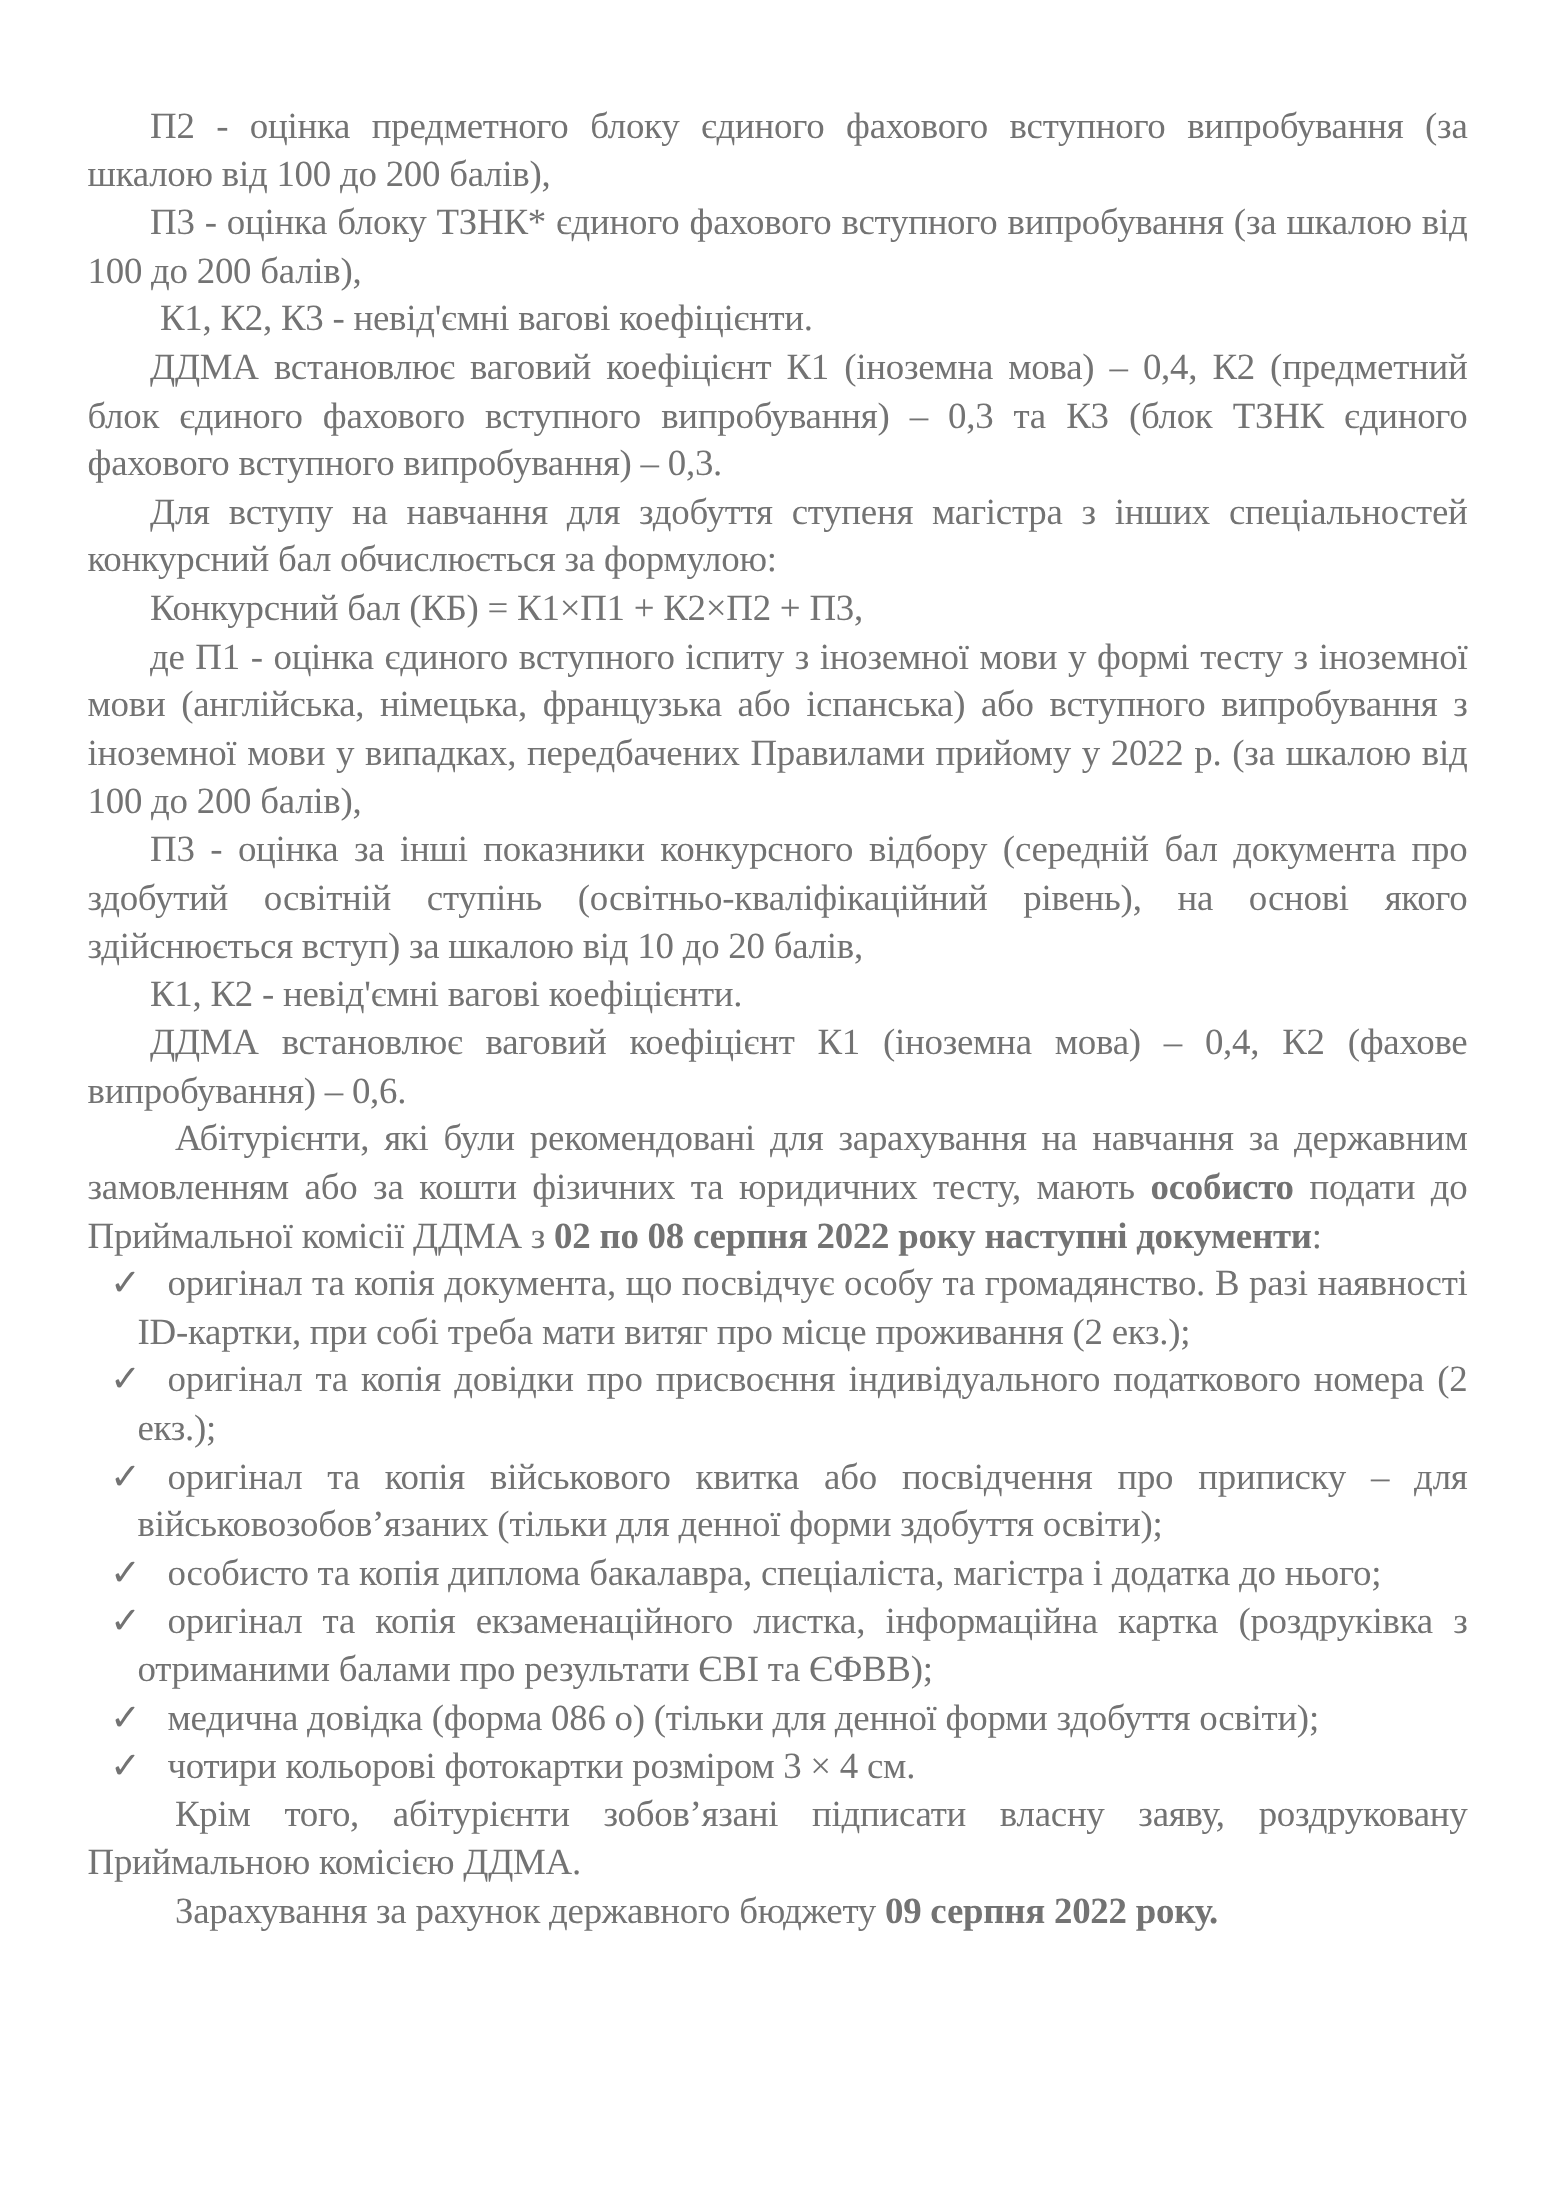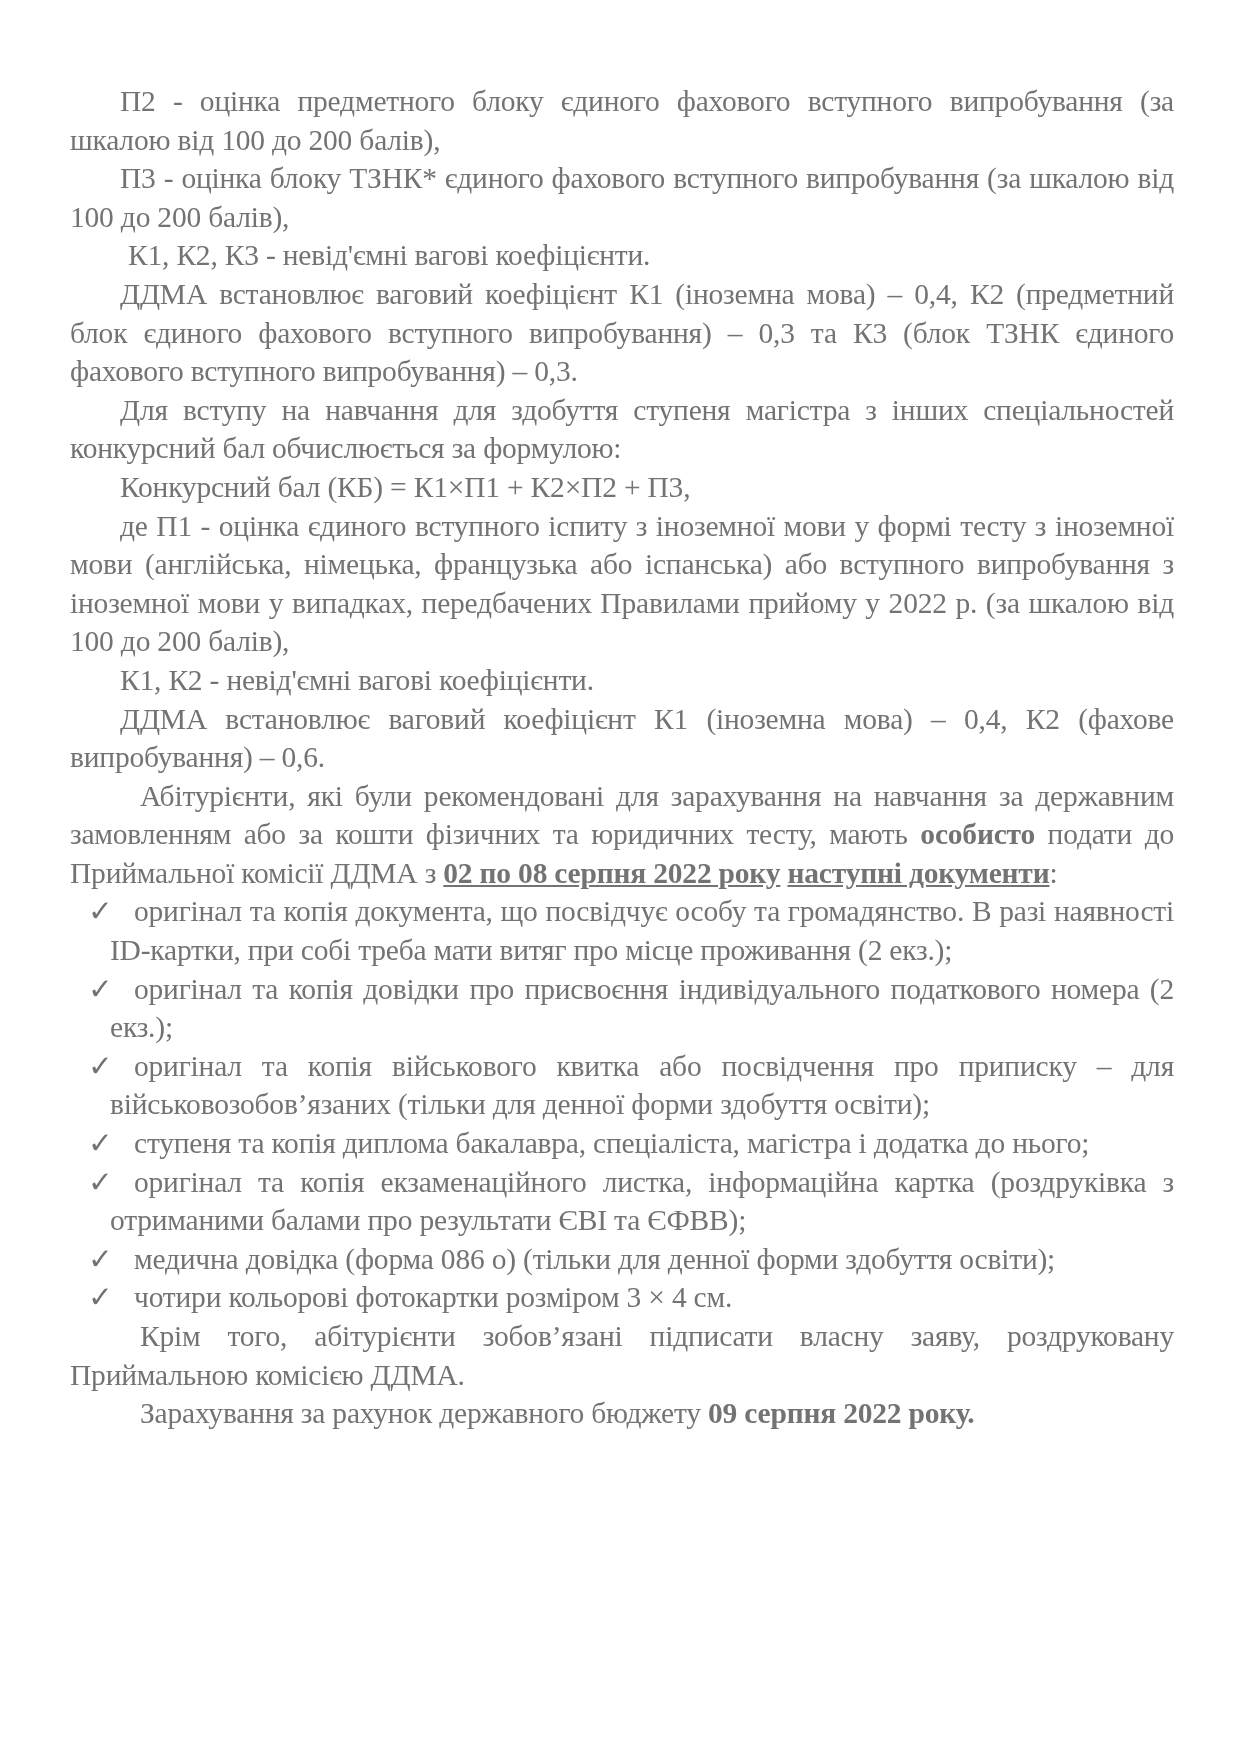--- a/index.html
+++ b/index.html
@@ -6,37 +6,38 @@
     body { width: 1241px; height: 1755px; position: relative; overflow: hidden; }
     .page {
       position: absolute; left: 70px; top: 82px; width: 1104px;
       font-family: "Liberation Serif", serif; font-size: 29.5px; line-height: 38.6px;
       color: #737373; text-align: justify; letter-spacing: -0.2px;
     }
     .p { margin: 0; text-indent: 50px; }
     .p.ind2 { text-indent: 58px; }
     .p.ind3 { text-indent: 70px; }
     .b { font-weight: bold; }
-    .bu { font-weight: bold; text-decoration: underline; }
+    .bu { font-weight: bold; }
     ul.checks { list-style: none; margin: 0; padding: 0; }
     ul.checks li { position: relative; padding-left: 64px; margin: 0; }
     ul.checks li .chk { position: absolute; left: 18px; top: 0; }
     ul.checks li .t { display: block; margin-left: -24px; text-indent: 24px; }
   </style>
 </head>
 <body>
 
 <div class="page">
   <p class="p">П2 - оцінка предметного блоку єдиного фахового вступного випробування (за шкалою від 100 до 200 балів),</p>
   <p class="p">П3 - оцінка блоку ТЗНК* єдиного фахового вступного випробування (за шкалою від 100 до 200 балів),</p>
   <p class="p ind2">К1, К2, К3 - невід'ємні вагові коефіцієнти.</p>
   <p class="p">ДДМА встановлює ваговий коефіцієнт К1 (іноземна мова) – 0,4, К2 (предметний блок єдиного фахового вступного випробування) – 0,3 та К3 (блок ТЗНК єдиного фахового вступного випробування) – 0,3.</p>
   <p class="p">Для вступу на навчання для здобуття ступеня магістра з інших спеціальностей конкурсний бал обчислюється за формулою:</p>
   <p class="p">Конкурсний бал (КБ) = К1×П1 + К2×П2 + П3,</p>
   <p class="p">де П1 - оцінка єдиного вступного іспиту з іноземної мови у формі тесту з іноземної мови (англійська, німецька, французька або іспанська) або вступного випробування з іноземної мови у випадках, передбачених Правилами прийому у 2022 р. (за шкалою від 100 до 200 балів),</p>
+  <p class="p">П3 - оцінка за інші показники конкурсного відбору (середній бал документа про здобутий освітній ступінь (освітньо-кваліфікаційний рівень), на основі якого здійснюється вступ) за шкалою від 10 до 20 балів,</p>
   <p class="p">К1, К2 - невід'ємні вагові коефіцієнти.</p>
   <p class="p">ДДМА встановлює ваговий коефіцієнт К1 (іноземна мова) – 0,4, К2 (фахове випробування) – 0,6.</p>
 
   <p class="p ind3">
     <span>Абітурієнти, які були рекомендовані для зарахування на навчання за державним замовленням або за кошти фізичних та юридичних тесту, мають</span>
     <span class="b">особисто</span>
     <span>подати до Приймальної комісії ДДМА з</span>
     <span class="bu">02 по 08 серпня 2022 року</span>
     <span class="bu">наступні документи</span><span>:</span>
   </p>
@@ -49,21 +50,21 @@
     <li>
         <span class="chk">✓</span>
         <span class="t">оригінал та копія довідки про присвоєння індивідуального податкового номера (2 екз.);</span>
       </li>
     <li>
         <span class="chk">✓</span>
         <span class="t">оригінал та копія військового квитка або посвідчення про приписку – для військовозобов’язаних (тільки для денної форми здобуття освіти);</span>
       </li>
     <li>
         <span class="chk">✓</span>
-        <span class="t">ступеня та копія диплома бакалавра, спеціаліста, магістра і додатка до нього;</span>
+        <span class="t">особисто та копія диплома бакалавра, спеціаліста, магістра і додатка до нього;</span>
       </li>
     <li>
         <span class="chk">✓</span>
         <span class="t">оригінал та копія екзаменаційного листка, інформаційна картка (роздруківка з отриманими балами про результати ЄВІ та ЄФВВ);</span>
       </li>
     <li>
         <span class="chk">✓</span>
         <span class="t">медична довідка (форма 086 о) (тільки для денної форми здобуття освіти);</span>
       </li>
     <li>

